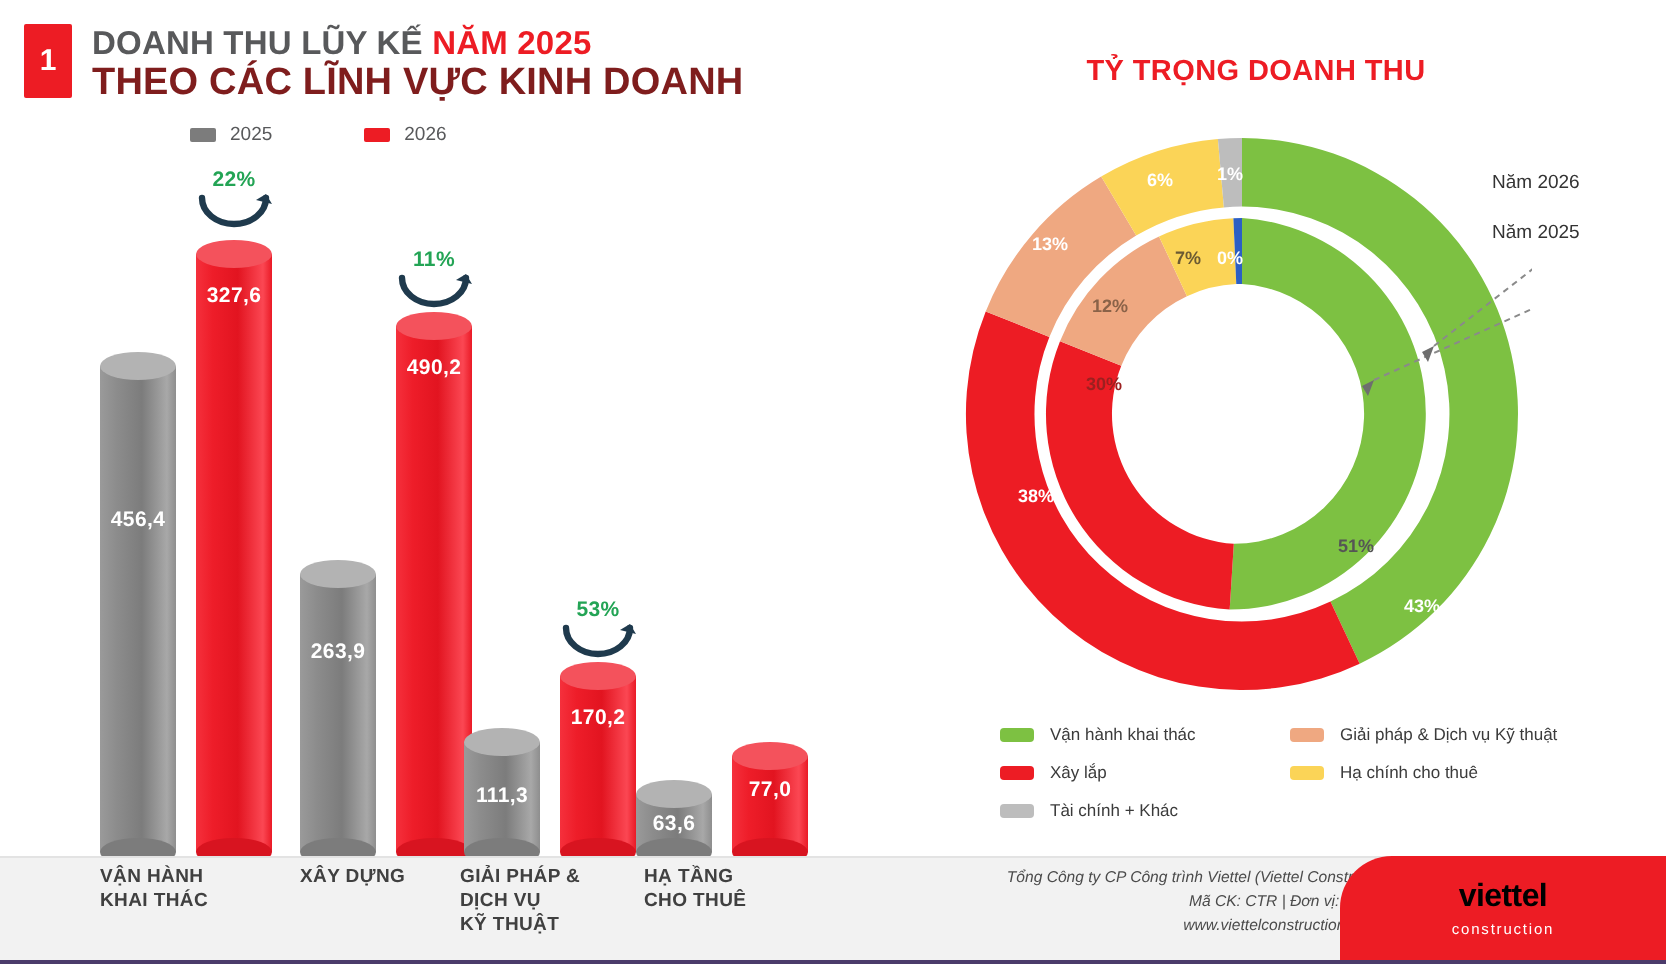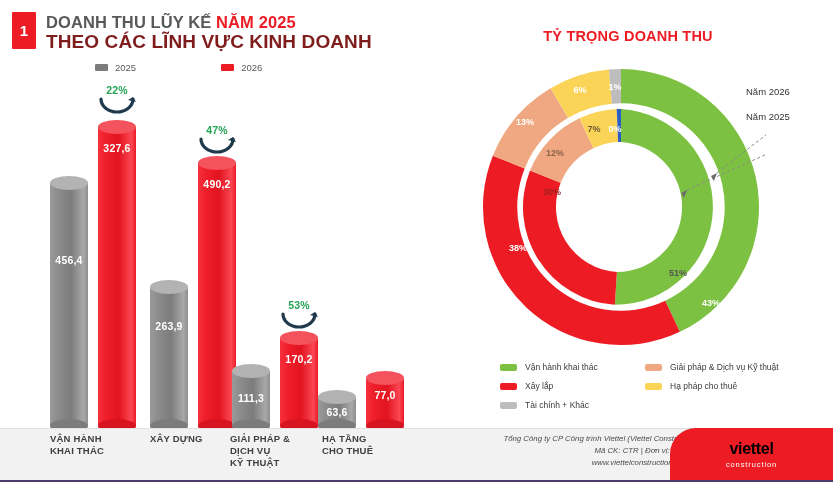--- a/index.html
+++ b/index.html
@@ -18,21 +18,21 @@
     width:24px;height:37px;background:#ED1C24;color:#fff;
     display:flex;align-items:center;justify-content:center;
     font-size:15px;font-weight:bold;border-radius:1px;
   }
   .titles{line-height:1.12;padding-top:1px;}
   .title-l1{font-size:16.5px;font-weight:bold;letter-spacing:.1px;color:#58595B;white-space:nowrap;}
   .title-l1 .red{color:#ED1C24;}
   .title-l2{font-size:19px;font-weight:bold;letter-spacing:.1px;color:#7f1d1d;white-space:nowrap;text-align:right;}
 
   
-  .bar-legend{position:absolute;left:95px;top:62px;display:flex;gap:85px;align-items:center;}
+  .bar-legend{position:absolute;left:95px;top:62px;display:flex;gap:46px;align-items:center;}
   .bl-item{display:flex;align-items:center;gap:7px;}
   .bl-swatch{width:13px;height:7px;border-radius:1px;}
   .bl-text{font-size:9.5px;color:#58595B;}
 
   
   .barchart{position:absolute;left:22px;top:86px;width:400px;height:340px;}
   .group{position:absolute;bottom:0;}
   .bar{position:absolute;bottom:0;border-radius:3px;}
   .bar .body{position:absolute;left:0;right:0;bottom:0;top:7px;border-radius:0 0 50%/10px 50%/10px;}
   .bar .cap{position:absolute;left:0;right:0;top:0;height:14px;border-radius:50%;}
@@ -145,21 +145,21 @@
         <div class="val ongray" style="top:40px;">263,9</div>
       </div>
       <div class="bar red" style="left:48px;width:38px;height:270px;">
         <div class="shadow"></div>
           <div class="body"></div>
           <div class="base"></div>
           <div class="cap"></div>
         <div class="val onred" style="top:22px;">490,2</div>
       </div>
       <div class="growth" style="left:40px;top:38px;">
-        <div class="pct">47%</div>
+        <div class="pct">11%</div>
         <svg width="40" height="17" viewBox="0 0 40 17">
           <path d="M4 2 A 16 13 0 0 0 36 2" fill="none" stroke="#1F3A4D" stroke-width="3.2" stroke-linecap="round"></path>
           <polygon points="36,0 31,3 39,5" fill="#1F3A4D"></polygon>
         </svg>
       </div>
     </div>
 
     <div class="group" style="left:210px;width:92px;height:340px;">
       <div class="bar gray" style="left:0;width:38px;height:62px;">
         <div class="shadow"></div>
@@ -261,21 +261,21 @@
     <div class="dl-item">
       <span class="dl-swatch" style="background:#EFA881"></span>
       <span class="dl-text">Giải pháp &amp; Dịch vụ Kỹ thuật</span>
     </div>
     <div class="dl-item">
       <span class="dl-swatch" style="background:#ED1C24"></span>
       <span class="dl-text">Xây lắp</span>
     </div>
     <div class="dl-item">
       <span class="dl-swatch" style="background:#FBD457"></span>
-      <span class="dl-text">Hạ pháp cho thuê</span>
+      <span class="dl-text">Hạ chính cho thuê</span>
     </div>
     <div class="dl-item">
       <span class="dl-swatch" style="background:#BDBDBD"></span>
       <span class="dl-text">Tài chính + Khác</span>
     </div>
   </div>
 
   <div class="xaxis">
     <div class="xlabels">
       <div class="xlabel" style="left:28px;width:92px;">VẬN HÀNH<br>KHAI THÁC</div>

